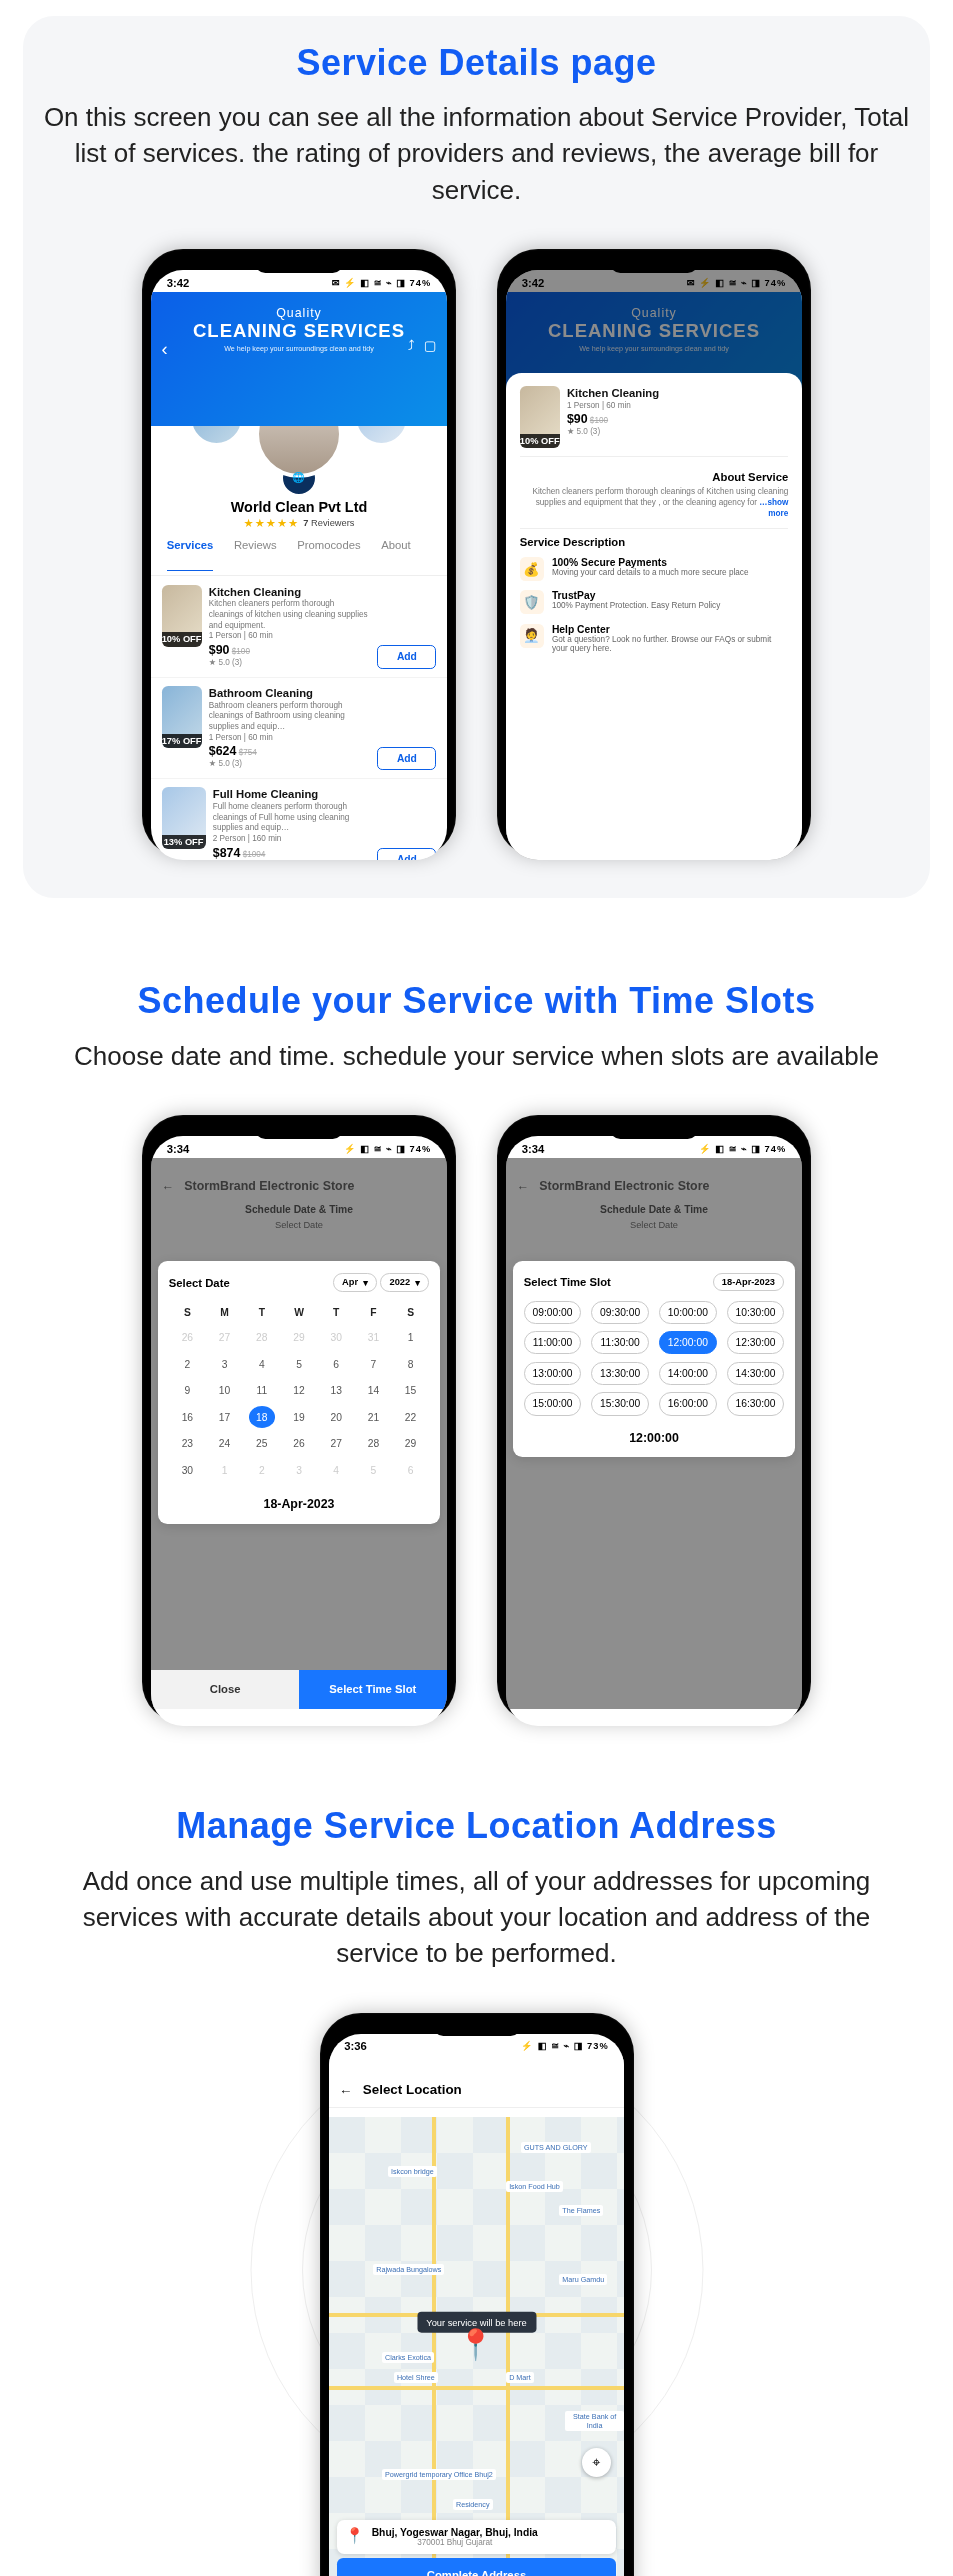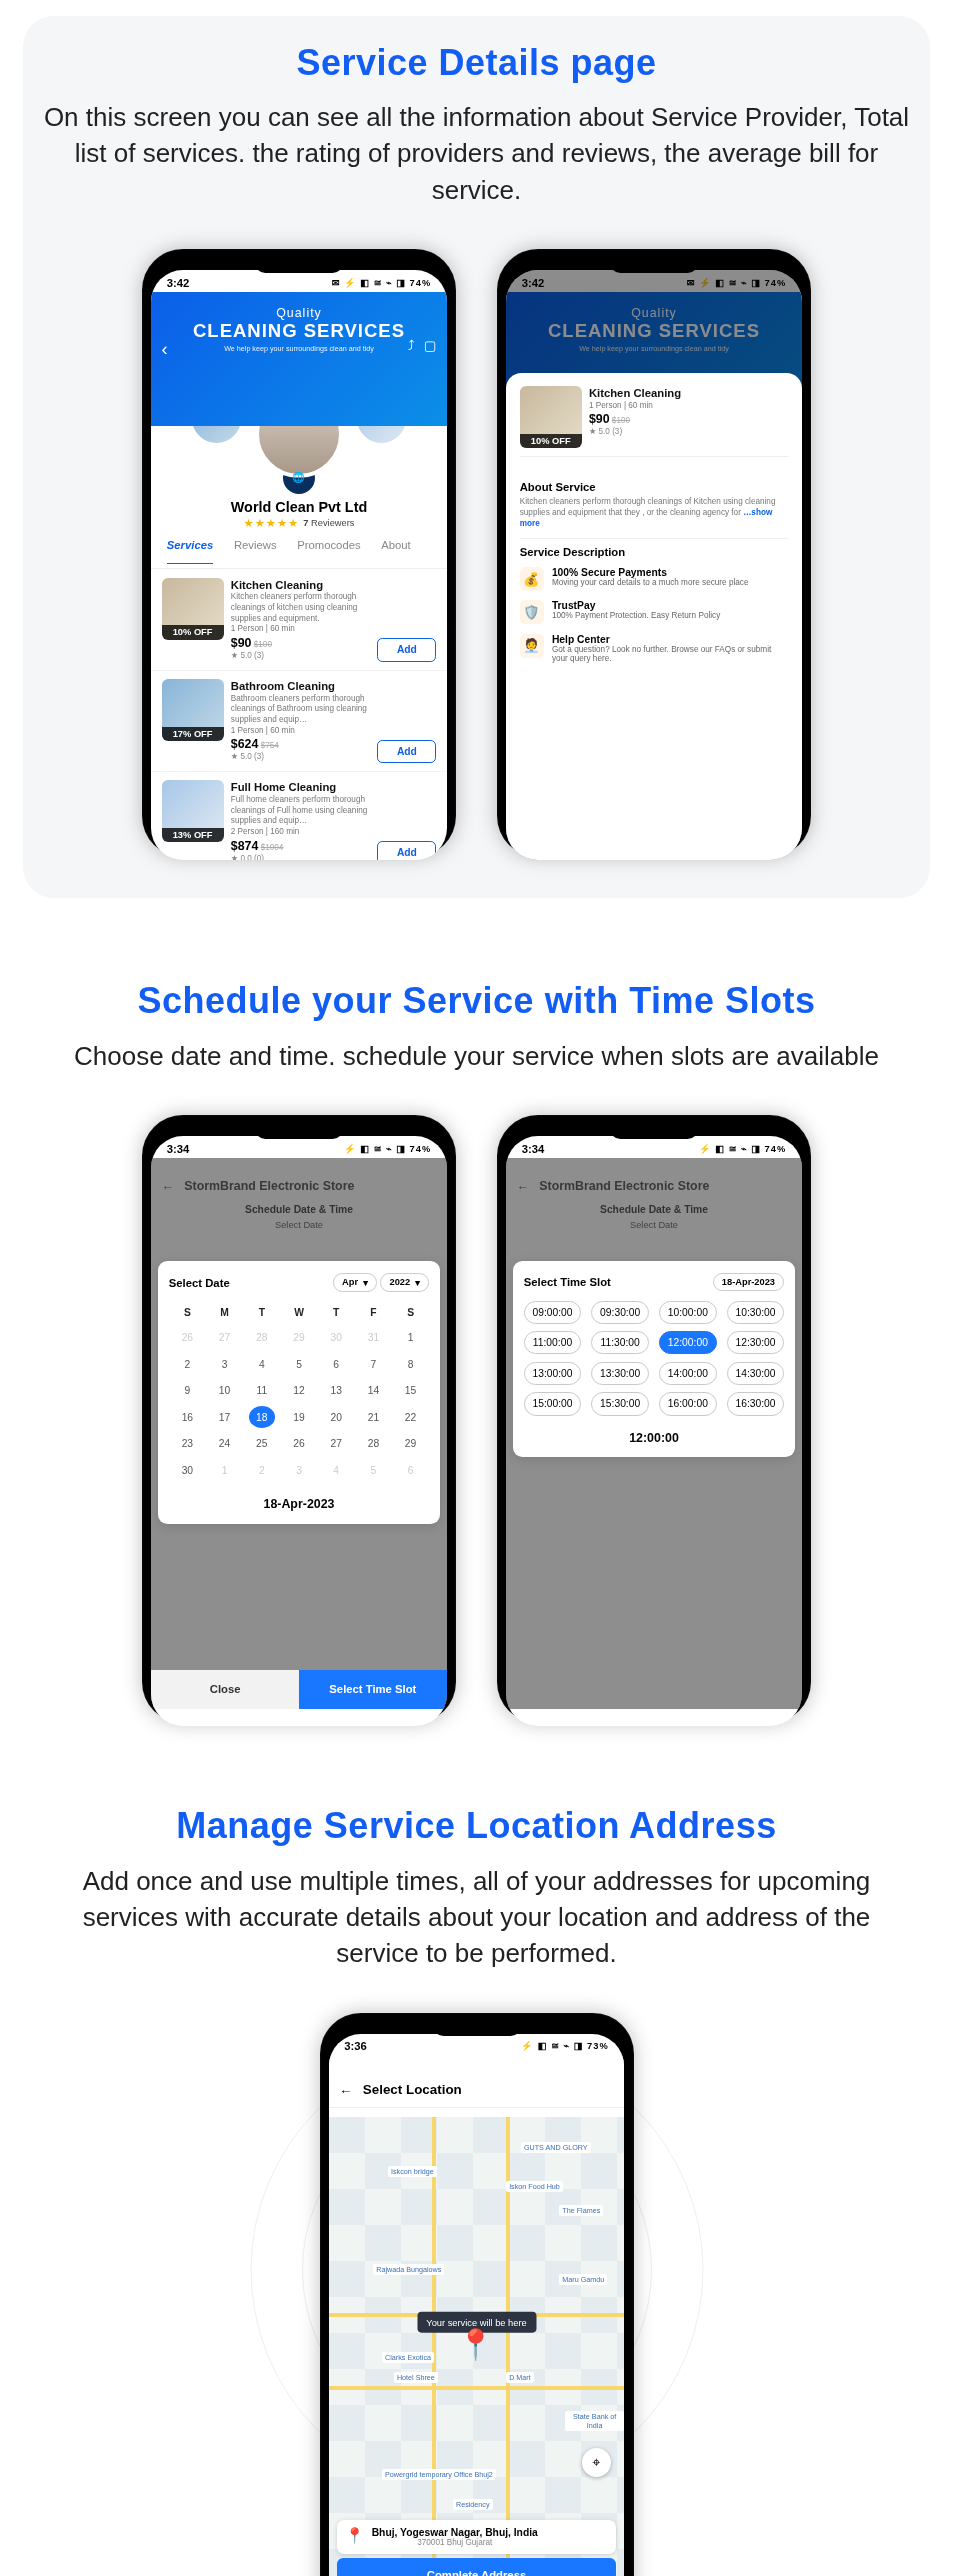--- a/index.html
+++ b/index.html
@@ -28,24 +28,24 @@
 .circle { width:57px; height:57px; border-radius:50%; background:#ddd; border:4.1px solid #fff; background-size:cover; background-position:center; }
 .circle.big { width:88px; height:88px; }
 .brand-badge { width:36px; height:36px; border-radius:50%; background:#0a2f5e; margin:-18px auto 0; border:2.1px solid #fff; display:flex; align-items:center; justify-content:center; color:#fff; font-size:10.3px; }
 
 .provider-name { text-align:center; font-size:14.4px; font-weight:700; margin-top:3.1px; }
 .rating-row { display:flex; justify-content:center; gap:4.1px; align-items:center; font-size:11.3px; margin-top:2.1px; }
 .stars { color:#f6b800; letter-spacing:1px; }
 .rev-count { font-size:9.3px; color:#444; }
 
 .tabs { display:flex; gap:20.6px; padding:9.3px 15.5px 4.1px; font-size:11.3px; color:#888; border-bottom:0.5px solid #eee; }
-.tabs .tab.active { color:#0b5fe8; border-bottom:1.5px solid #0b5fe8; padding-bottom:12px; font-weight:600;font-style:italic; }
+.tabs .tab.active { color:#0b5fe8; border-bottom:1.5px solid #0b5fe8; padding-bottom:19px; font-weight:600; }
 
 .service-row { display:flex; gap:7.2px; padding:8.2px 10.3px; border-bottom:0.5px solid #f3f3f3; }
-.service-thumb { width:62px; height:62px; border-radius:6.2px; background:#cfd8e3; position:relative; flex-shrink:0; background-size:cover; background-position:center; }
+.service-thumb { width:40px; height:62px; border-radius:6.2px; background:#cfd8e3; position:relative; flex-shrink:0; background-size:cover; background-position:center; }
 .discount { position:absolute; bottom:0; left:0; right:0; background:rgba(0,0,0,.8); color:#fff; font-size:9.3px; text-align:center; padding:2.1px 0; border-radius:0 0 6.2px 6.2px; font-weight:700; }
 .service-info { flex:1; font-size:8.2px; color:#777; line-height:1.3; }
 .service-info .name { font-size:11.3px; font-weight:700; color:#111; }
 .service-info .price { font-size:12.4px; font-weight:700; color:#000; }
 .service-info .oldprice { text-decoration:line-through; color:#aaa; font-size:8.2px; }
 .service-info .rate { color:#888; font-size:8.2px; }
 .add-btn { border:0.8px solid #0b5fe8; color:#0b5fe8; border-radius:5.2px; padding:5.2px 18.5px; font-size:10.3px; font-weight:600; align-self:flex-end; background:#fff; }
 
 
 .dim { position:absolute; inset:0; background:rgba(0,0,0,.45); }
@@ -218,21 +218,21 @@
             <div class="service-thumb img-kitchen">
               <div class="discount">10% OFF</div>
             </div>
             <div class="service-info">
               <div class="name">Kitchen Cleaning</div>
               <div>1 Person | 60 min</div>
               <div><span class="price">$90</span> <span class="oldprice">$100</span></div>
               <div class="rate">★ 5.0 (3)</div>
             </div>
           </div>
-          <div style="border-top:0.5px solid #eee; padding-top:24px;">
+          <div style="border-top:0.5px solid #eee; padding-top:14px;text-align:right;">
             <h3>About Service</h3>
             <p><span>Kitchen cleaners perform thorough cleanings of Kitchen using cleaning supplies and equipment that they , or the cleaning agency for </span><span class="more">…show more</span></p>
           </div>
           <div style="border-top:0.5px solid #eee; margin-top:8.2px; padding-top:7.2px;">
             <h3>Service Description</h3>
             <div id="features">
   <div class="feature">
     <div class="feat-icon">💰</div>
     <div>
                     <div class="ftitle">100% Secure Payments</div>

